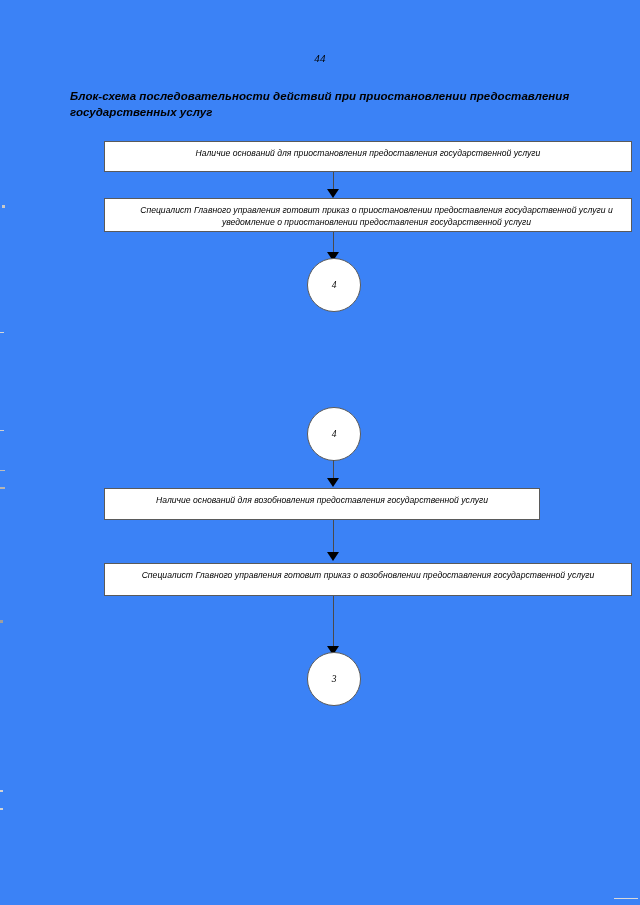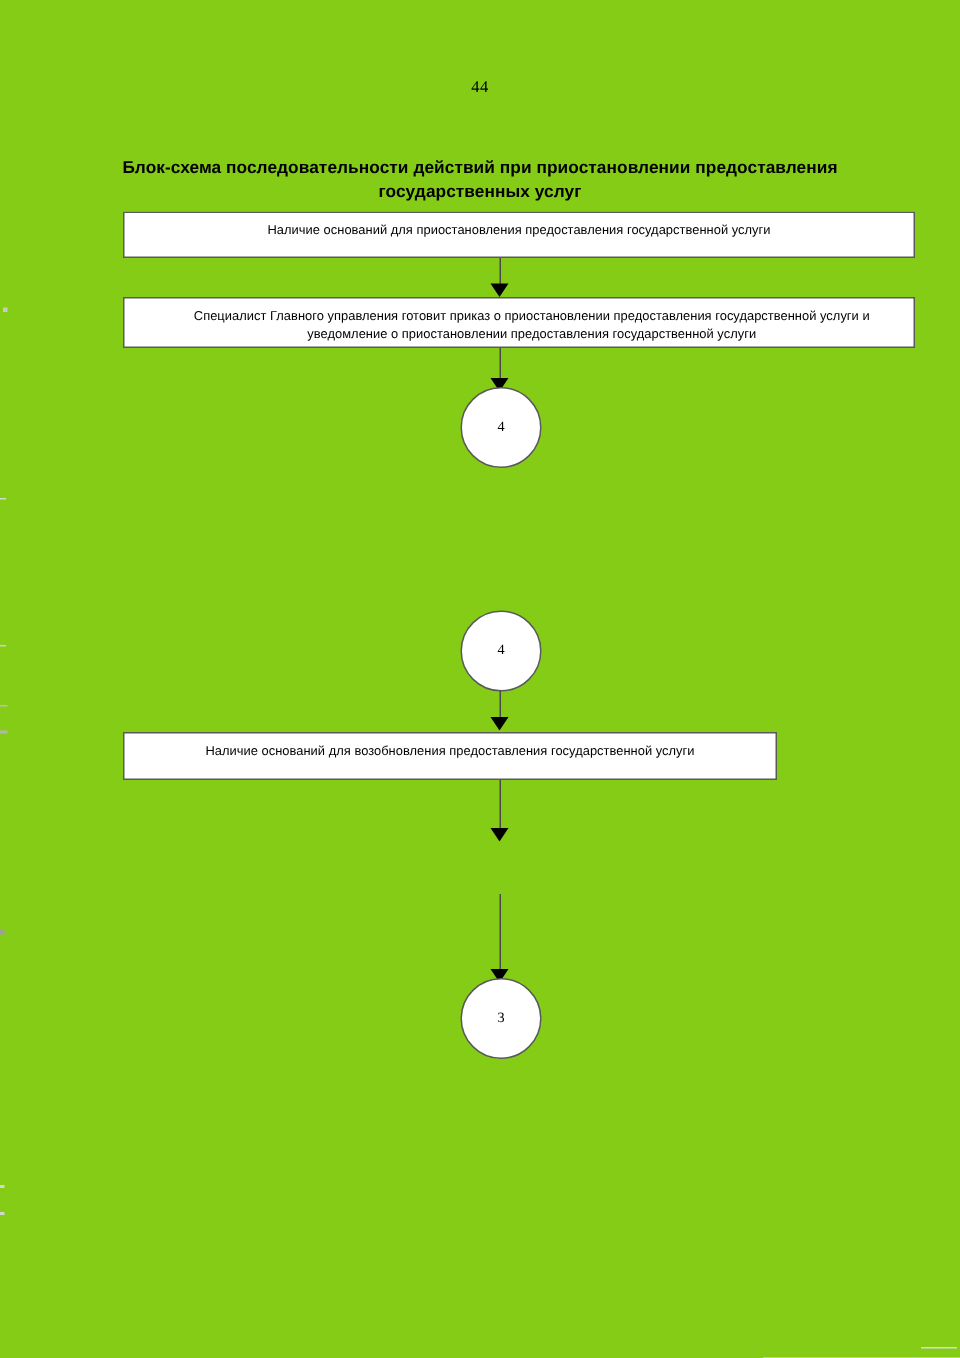--- a/index.html
+++ b/index.html
@@ -12,57 +12,58 @@
     height: 905px;
     position: relative;
     font-family: "Liberation Sans", sans-serif;
     color: #000000;
     overflow: hidden;
   }
 
   .page {
     position: absolute;
     inset: 0;
-    background: #84cc16;
+    background: #3b82f6;
+    font-style: italic;
   }
 
   
   .page-number {
     position: absolute;
     top: 52px;
     left: 0;
     width: 640px;
     text-align: center;
     font-size: 11px;
     font-family: "Liberation Serif", serif;
     letter-spacing: 0.3px;
   }
 
   
   .section-title {
     position: absolute;
     left: 70px;
     width: 500px;
-    text-align: center;
+    text-align: left;
     font-size: 11.5px;
     font-weight: bold;
     line-height: 16px;
     letter-spacing: 0.05px;
-    margin-top: 16px;
   }
   .section-title.t1 { top: 88px; }
   .section-title.t2 { top: 358px; }
 
   
   .flow-box {
     position: absolute;
     box-sizing: border-box;
     border: 1px solid #5a5a5a;
     background: #ffffff;
     padding-top: 5px;
+    margin-left: 22px;
   }
   .flow-box .box-text {
     display: block;
     text-align: center;
     font-size: 8.6px;
     line-height: 12px;
     padding: 0 10px;
     letter-spacing: 0.02px;
   }
 
@@ -172,20 +173,23 @@
   <div class="connector conn-3"></div>
   <div class="arrow-head head-3"></div>
 
   <div class="flow-box box-3">
     <span class="box-text">Наличие оснований для возобновления предоставления государственной услуги</span>
   </div>
 
   <div class="connector conn-4"></div>
   <div class="arrow-head head-4"></div>
 
+  <div class="flow-box box-4">
+    <span class="box-text">Специалист Главного управления готовит приказ о возобновлении предоставления государственной услуги</span>
+  </div>
 
   <div class="connector conn-5"></div>
   <div class="arrow-head head-5"></div>
 
   <div class="flow-circle circle-3">
     <span>3</span>
   </div>
 
   <div class="scan-mark sm-1"></div>
   <div class="scan-mark sm-2"></div>

